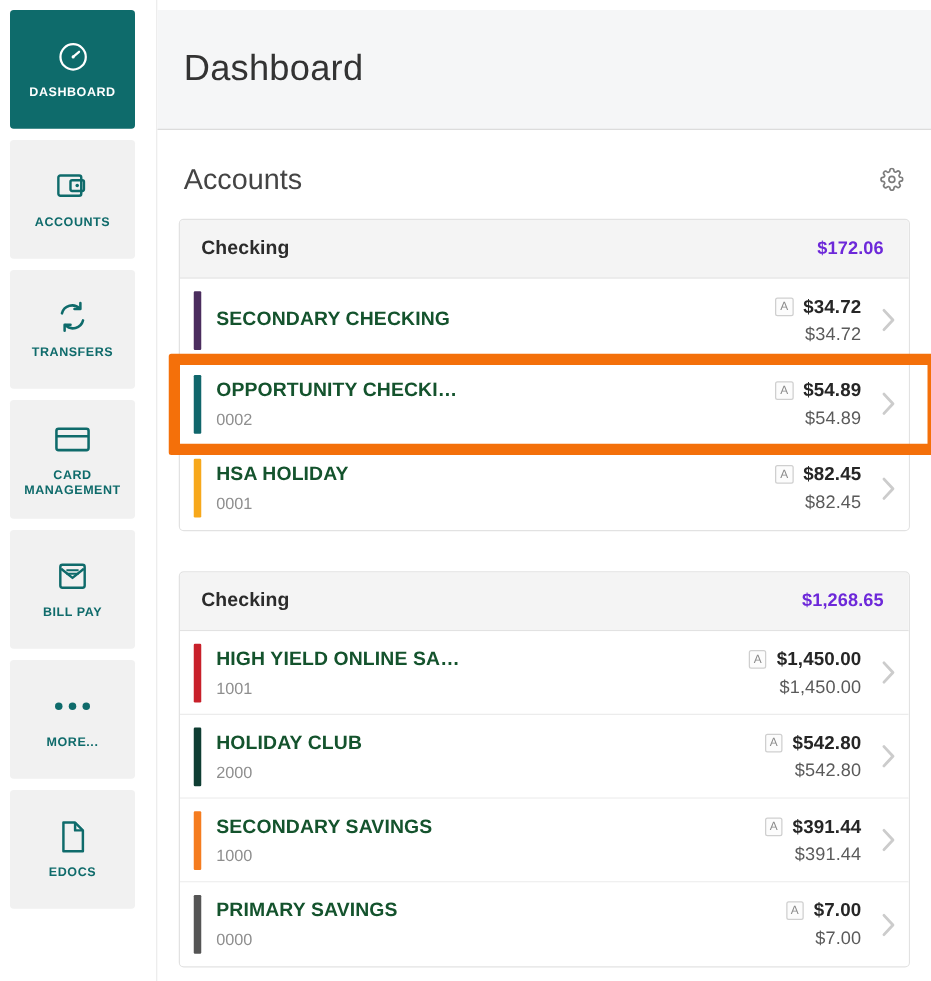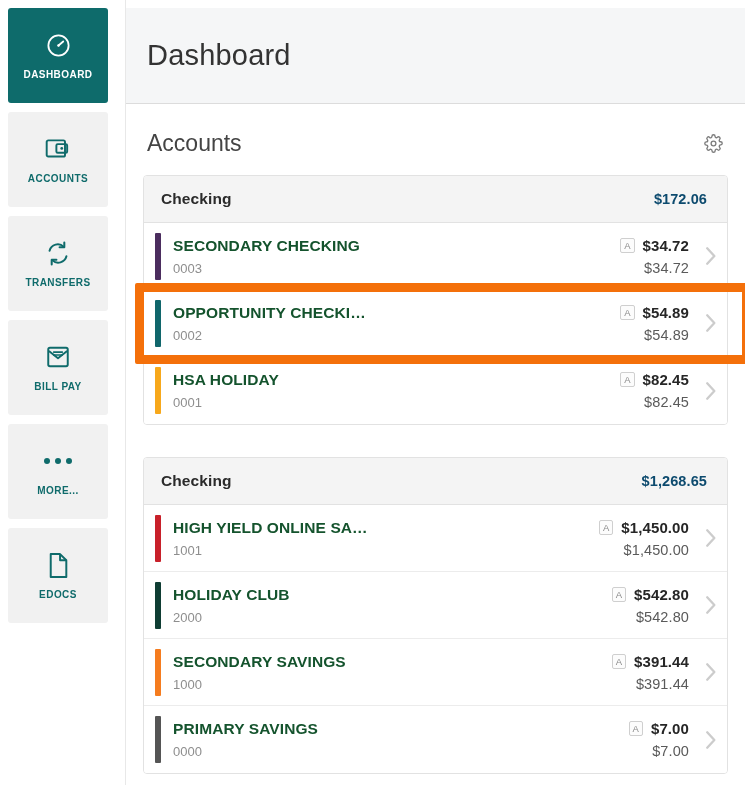--- a/index.html
+++ b/index.html
@@ -69,21 +69,21 @@
     background: #ffffff;
   }
   .group-head {
     height: 47px;
     background: #f4f4f4;
     border-bottom: 1px solid #e2e2e2;
     display:flex; align-items:center; justify-content:space-between;
     padding: 0 20px 0 17px;
   }
   .group-name { font-size: 15.5px; font-weight: bold; color: #2b2b2b; letter-spacing:.1px; }
-  .group-total { font-size: 14.5px; font-weight: bold; color: #0c4a6e; letter-spacing:.1px; }
+  .group-total { font-size: 14.5px; font-weight: bold; color: #6d28d9; letter-spacing:.1px; }
 
   .acct-row {
     height: 67px;
     display: flex; align-items: center;
     border-bottom: 1px solid #ececec;
     background: #ffffff;
     cursor: pointer;
     position: relative;
   }
   .acct-row:last-child { border-bottom: none; }
@@ -144,20 +144,29 @@
       <div class="nav-item">
         <span class="nav-ico">
           <svg width="28" height="27" viewBox="0 0 24 24" fill="none" stroke="currentColor" stroke-width="1.8" stroke-linecap="round" stroke-linejoin="round">
         <path d="M4.5 9.5a7.5 7.5 0 0 1 12.6-3.4"></path>
             <polyline points="17.6,2.2 17.6,6.4 13.4,6.4"></polyline>
         <path d="M19.5 14.5a7.5 7.5 0 0 1-12.6 3.4"></path>
             <polyline points="6.4,21.8 6.4,17.6 10.6,17.6"></polyline>
           </svg>
         </span>
         <span class="nav-label">TRANSFERS</span>
+      </div>
+      <div class="nav-item">
+        <span class="nav-ico">
+          <svg width="30" height="24" viewBox="0 0 28 22" fill="none" stroke="currentColor" stroke-width="1.9" stroke-linejoin="round">
+        <rect x="2" y="3.5" width="24" height="16" rx="1.6"></rect>
+            <path d="M2 9.2h24"></path>
+          </svg>
+        </span>
+        <span class="nav-label">CARD MANAGEMENT</span>
       </div>
       <div class="nav-item">
         <span class="nav-ico">
           <svg width="26" height="26" viewBox="0 0 24 24" fill="none" stroke="currentColor" stroke-width="1.8" stroke-linejoin="round">
         <rect x="3" y="3.5" width="18" height="17" rx="1.6"></rect>
         <path d="M3.6 6.5 12 13.2 20.4 6.5"></path>
         <path d="M7.5 7.5h9M7.5 10.2h9" stroke-width="1.5"></path>
           </svg>
         </span>
         <span class="nav-label">BILL PAY</span>
@@ -202,21 +211,20 @@
     <div class="groups" id="groups">
         <div class="acct-card">
           <div class="group-head">
             <span class="group-name">Checking</span>
             <span class="group-total">$172.06</span>
           </div>
           <div class="acct-row">
             <span class="bar" style="background:#4b2d5e"></span>
        <span class="acct-info">
          <span class="acct-name">SECONDARY CHECKING</span>
-         <span class="acct-num">0003</span>
        </span>
        <span class="acct-amts">
          <span class="amt-top">
            <span class="badge">A</span>
            <span class="amt-bold">$34.72</span>
          </span>
          <span class="amt-sub">$34.72</span>
        </span>
        <span class="chev">
               <svg width="15" height="22" viewBox="0 0 12 20" fill="none" stroke="#cccccc" stroke-width="2.1" stroke-linecap="round" stroke-linejoin="round">

